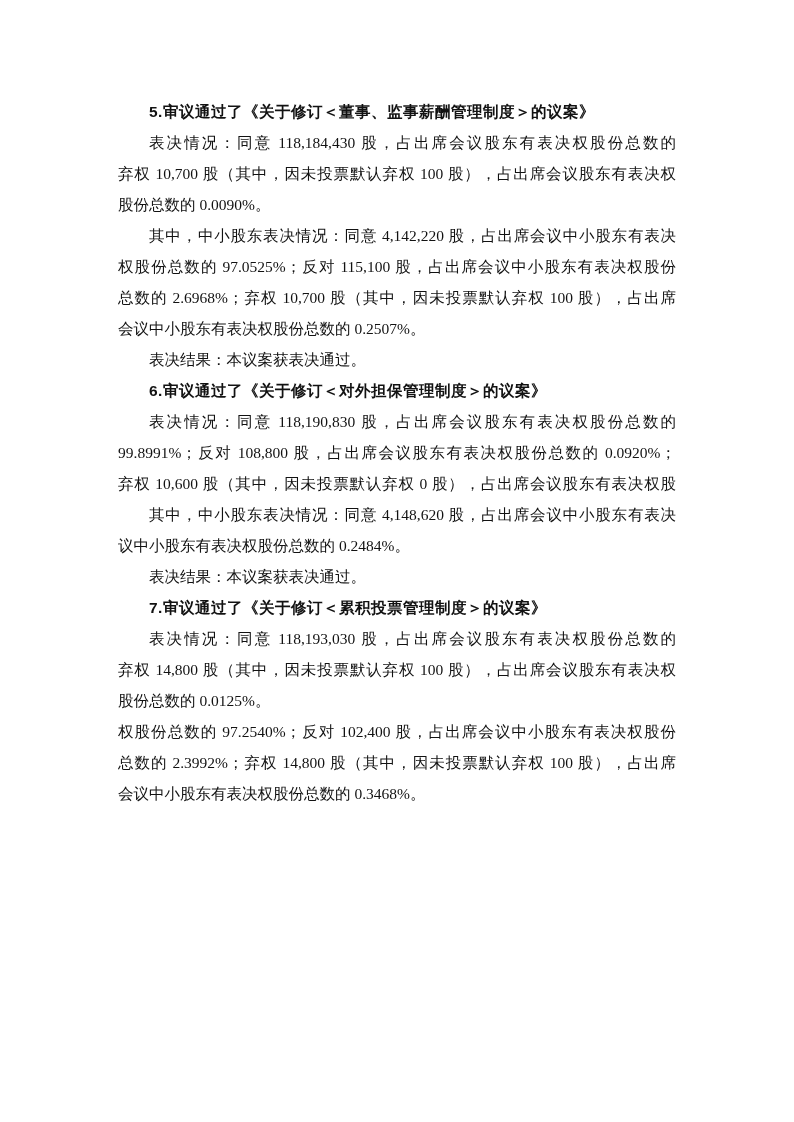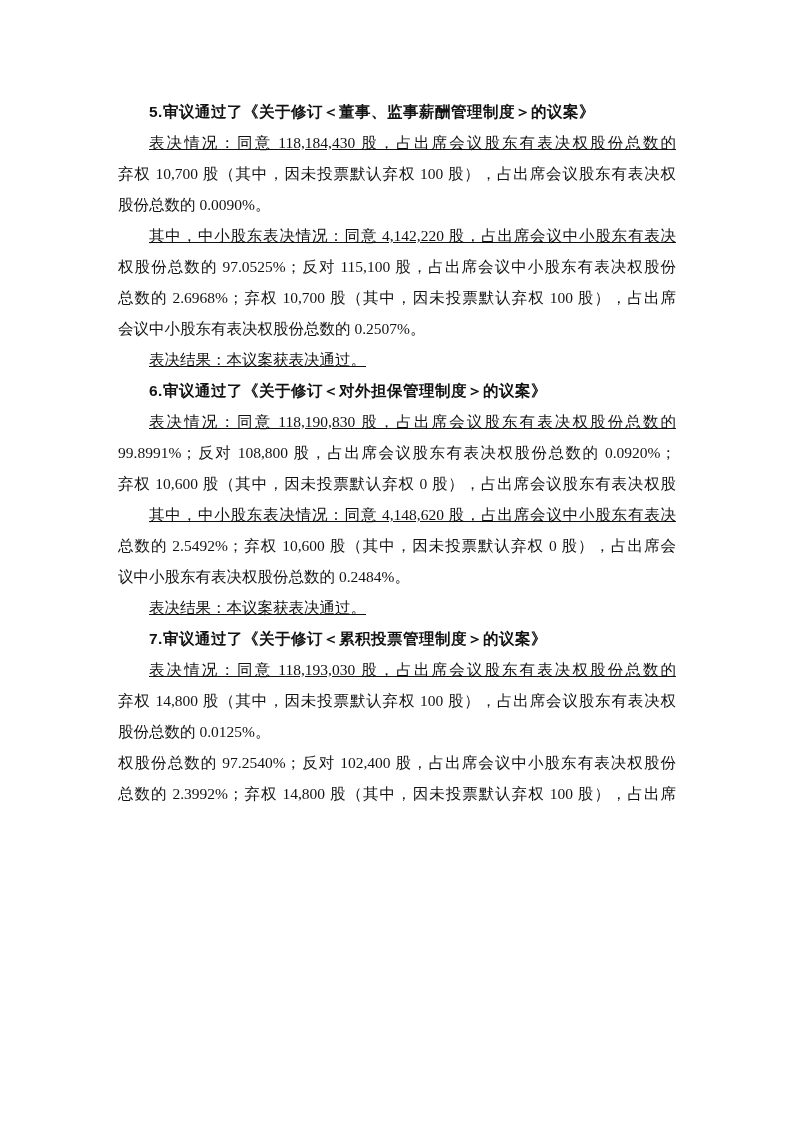--- a/index.html
+++ b/index.html
@@ -32,21 +32,20 @@
   }
   
   .j {
     text-align: justify;
     text-align-last: justify;
     text-justify: inter-character;
   }
   
   .indent {
     text-indent: 2em;
-    text-decoration: underline;
   }
   .heading {
     font-family: "Liberation Sans", "DejaVu Sans", sans-serif;
     font-weight: 700;
     text-indent: 2em;
     letter-spacing: 0.5px;
   }
 </style>
 </head>
 <body>
@@ -65,21 +64,20 @@
       <div class="line">会议中小股东有表决权股份总数的 0.2507%。</div>
       <div class="line indent">表决结果：本议案获表决通过。</div>
     </div>
 
     <div class="sec">
       <div class="line heading">6.审议通过了《关于修订＜对外担保管理制度＞的议案》</div>
       <div class="line j indent">表决情况：同意 118,190,830 股，占出席会议股东有表决权股份总数的</div>
       <div class="line j">99.8991%；反对 108,800 股，占出席会议股东有表决权股份总数的 0.0920%；</div>
       <div class="line j">弃权 10,600 股（其中，因未投票默认弃权 0 股），占出席会议股东有表决权股</div>
       <div class="line j indent">其中，中小股东表决情况：同意 4,148,620 股，占出席会议中小股东有表决</div>
-      <div class="line j">总数的 2.5492%；弃权 10,600 股（其中，因未投票默认弃权 0 股），占出席会</div>
       <div class="line">议中小股东有表决权股份总数的 0.2484%。</div>
       <div class="line indent">表决结果：本议案获表决通过。</div>
     </div>
 
     <div class="sec">
       <div class="line heading">7.审议通过了《关于修订＜累积投票管理制度＞的议案》</div>
       <div class="line j indent">表决情况：同意 118,193,030 股，占出席会议股东有表决权股份总数的</div>
       <div class="line j">弃权 14,800 股（其中，因未投票默认弃权 100 股），占出席会议股东有表决权</div>
       <div class="line">股份总数的 0.0125%。</div>
       <div class="line j">权股份总数的 97.2540%；反对 102,400 股，占出席会议中小股东有表决权股份</div>

